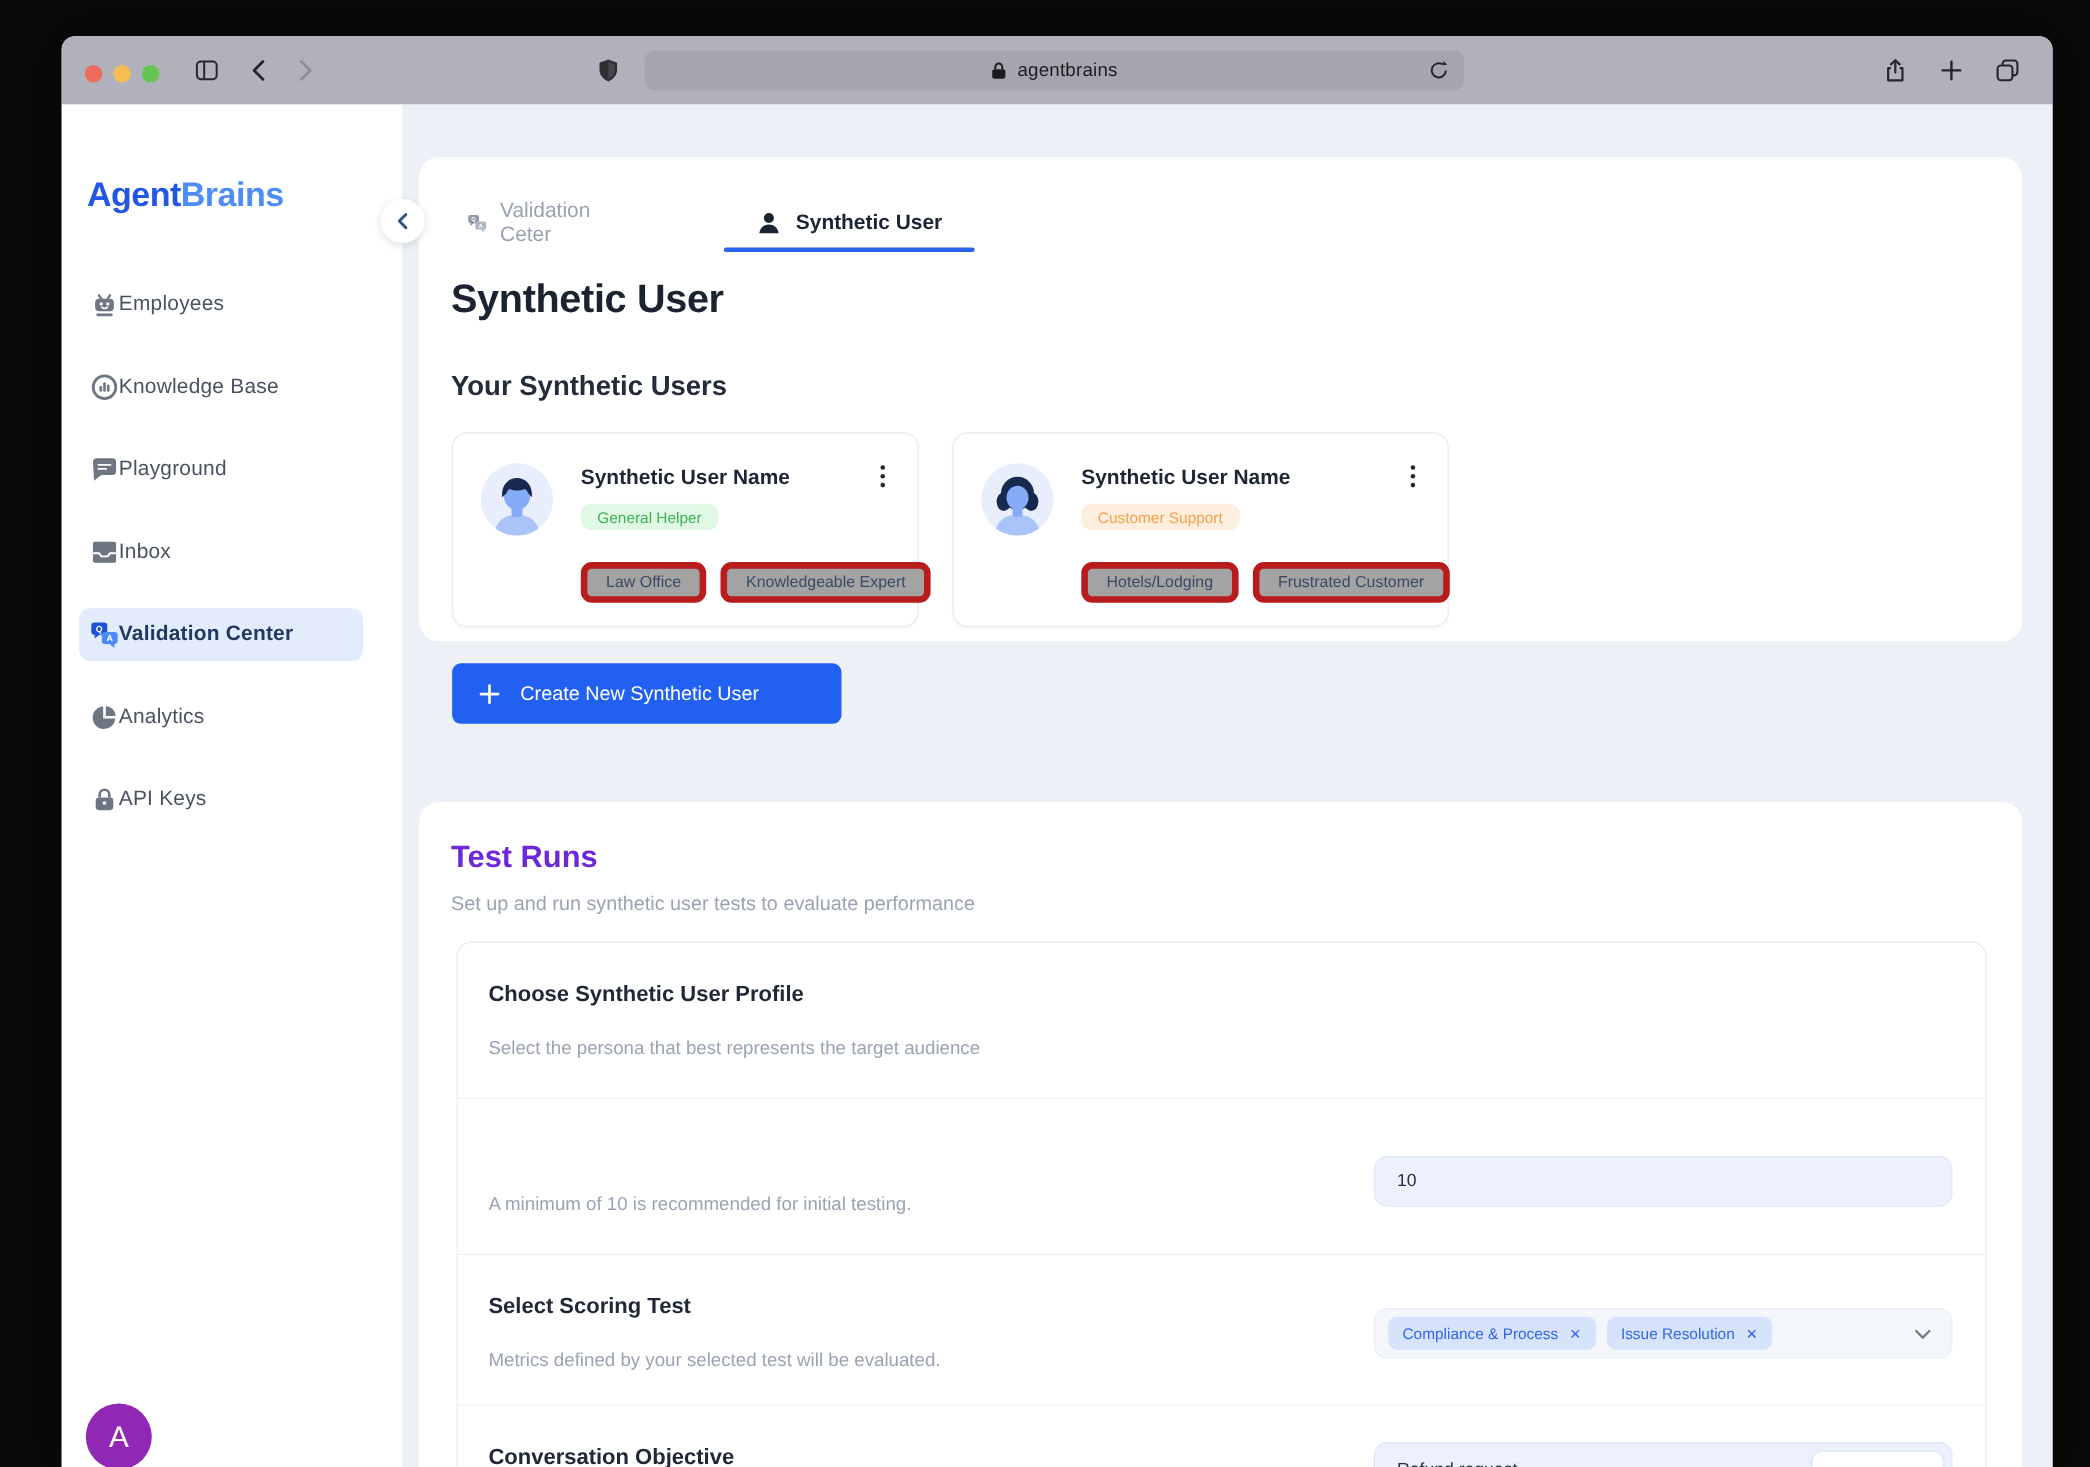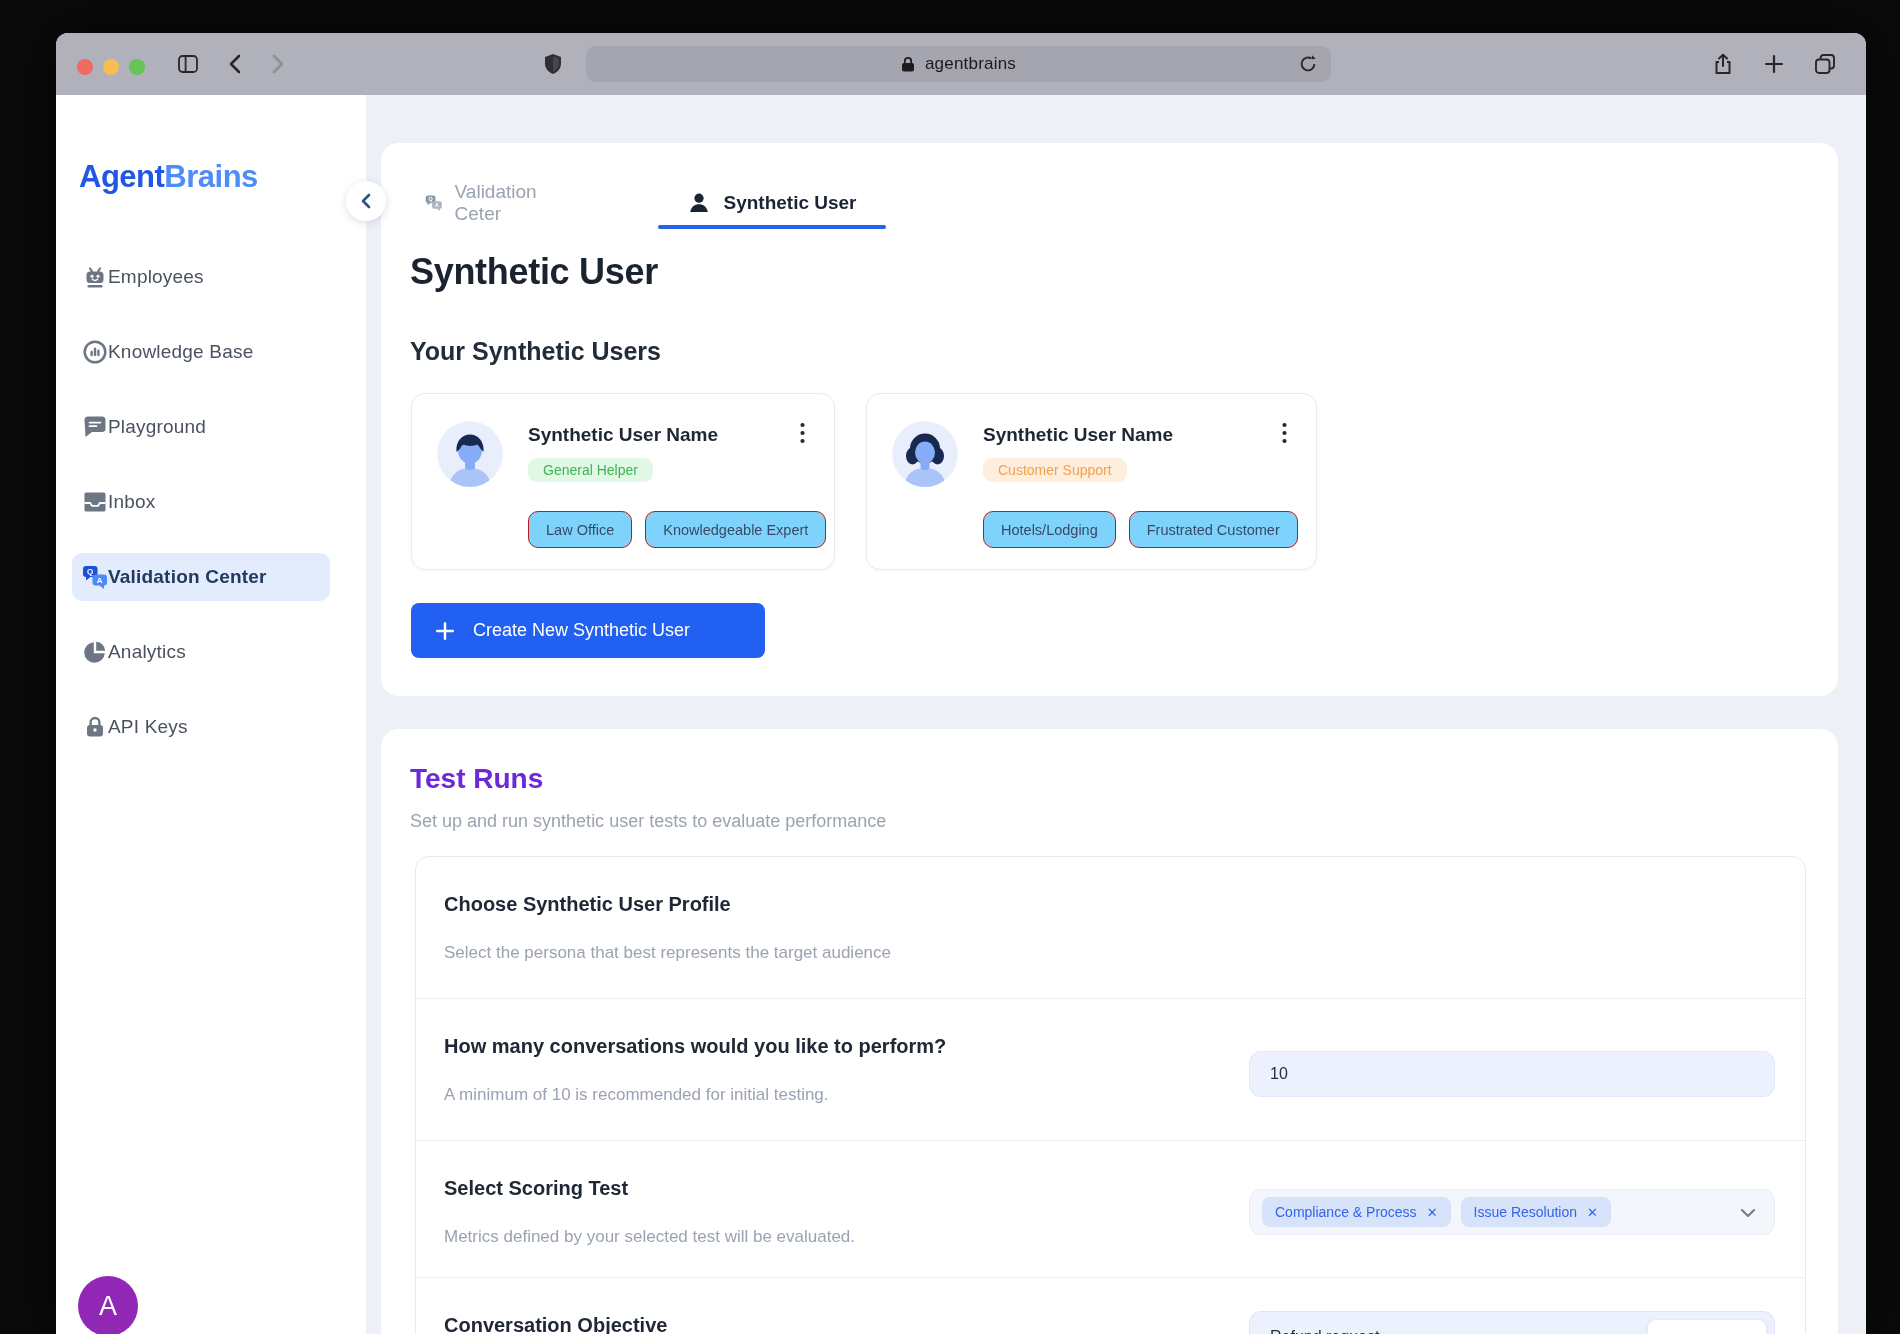--- a/index.html
+++ b/index.html
@@ -33,21 +33,21 @@
   .collapse-btn { position:absolute; left:290px; top:148px; width:40px; height:40px; border-radius:50%;
                   background:#fff; box-shadow:0 2px 8px rgba(30,40,70,.15); z-index:5;
                   display:flex; align-items:center; justify-content:center; cursor:pointer; }
   .profile-badge { position:absolute; left:22px; top:1181px; width:60px; height:60px; border-radius:50%;
                    background:#9127b5; color:#fff; font-size:27px; display:flex; align-items:center;
                    justify-content:center; }
 
   
   .main { position:absolute; left:310px; top:62px; width:1500px; height:1239px; background:#edf1f7; }
   .card { position:absolute; left:15px; width:1457px; background:#fff; border-radius:18px; }
-  .card.top { top:48px; height:553px; }
+  .card.top { top:48px; height:440px; }
   .card.runs { top:634px; height:660px; }
 
   
   .tabs { position:absolute; left:44px; top:40px; height:46px; }
   .tab { position:absolute; display:flex; align-items:center; gap:12px; height:40px; cursor:pointer; }
   .tab1 { left:0; }
   .tab2 { left:233px; width:228px; justify-content:center; }
   .tab .tlabel { font-size:19px; }
   .tab1 .tlabel { color:#9aa3b0; }
   .tab2 .tlabel { color:#1b2434; font-weight:bold; }
@@ -64,22 +64,22 @@
   .ucard.c1 { left:30px;  width:424px; }
   .ucard.c2 { left:485px; width:451px; }
   .uavatar { position:absolute; left:25px; top:27px; width:66px; height:66px; }
   .uname { position:absolute; left:116px; top:30px; font-size:19px; font-weight:bold; color:#1e2633; }
   .kebab { position:absolute; right:24px; top:28px; width:16px; height:22px; cursor:pointer;
            display:flex; align-items:center; justify-content:center; }
   .badge { position:absolute; left:116px; top:64px; font-size:14px; padding:4px 15px; border-radius:9px; }
   .badge.green  { color:#3fb254; background:#e1f8e5; }
   .badge.orange { color:#f5a04c; background:#fdeedd; }
   .tagrow { position:absolute; left:116px; top:117px; display:flex; gap:13px; }
-  .tag { height:37px; display:flex; align-items:center; padding:0 17px; border:1px solid #b91c1c;
-         border-radius:10px; font-size:14.5px; color:#3a4a66; background:#7dd3fc; white-space:nowrap; }
+  .tag { height:37px; display:flex; align-items:center; padding:0 17px; border:6px solid #b91c1c;
+         border-radius:10px; font-size:14.5px; color:#3a4a66; background:#a3a3a3; white-space:nowrap; }
 
   .create-btn { position:absolute; left:30px; top:460px; width:354px; height:55px; background:#2160f0;
                 border:none; border-radius:8px; color:#fff; font-size:18px; display:flex;
                 align-items:center; gap:18px; padding-left:24px; cursor:pointer;
                 font-family:"Liberation Sans",sans-serif; }
 
   
   .runs-title { position:absolute; left:29px; top:34px; font-size:28px; font-weight:bold; color:#6d28d9; }
   .runs-sub { position:absolute; left:29px; top:82px; font-size:18px; color:#9aa3b2; }
   .panel { position:absolute; left:34px; top:127px; width:1391px; height:533px;
@@ -346,21 +346,20 @@
         <div class="runs-sub">Set up and run synthetic user tests to evaluate performance</div>
 
         <div class="panel">
 
           <div class="prow r1">
             <div class="plabel">Choose Synthetic User Profile</div>
             <div class="pdesc">Select the persona that best represents the target audience</div>
           </div>
 
           <div class="prow r2">
-            <div class="plabel">How many conversations would you like to perform?</div>
             <div class="pdesc">A minimum of 10 is recommended for initial testing.</div>
             <div class="ctrl numinput">
               <span>10</span>
             </div>
           </div>
 
           <div class="prow r3">
             <div class="plabel">Select Scoring Test</div>
             <div class="pdesc">Metrics defined by your selected test will be evaluated.</div>
             <div class="ctrl multiselect">

